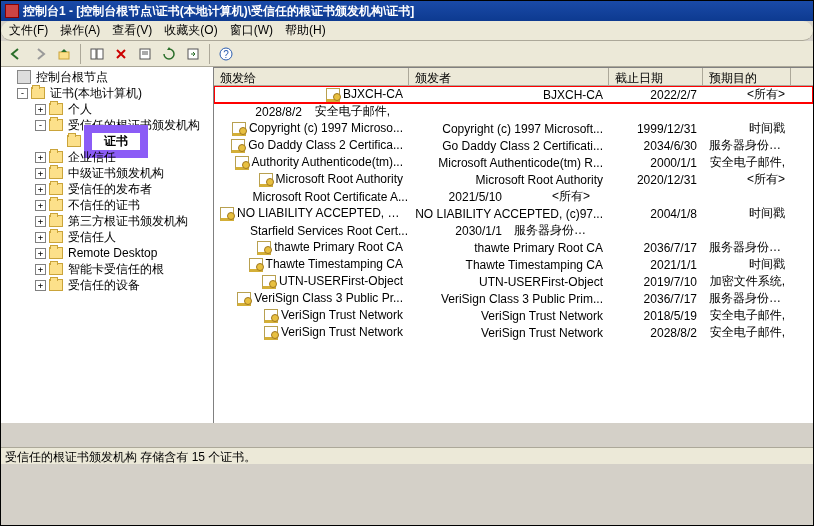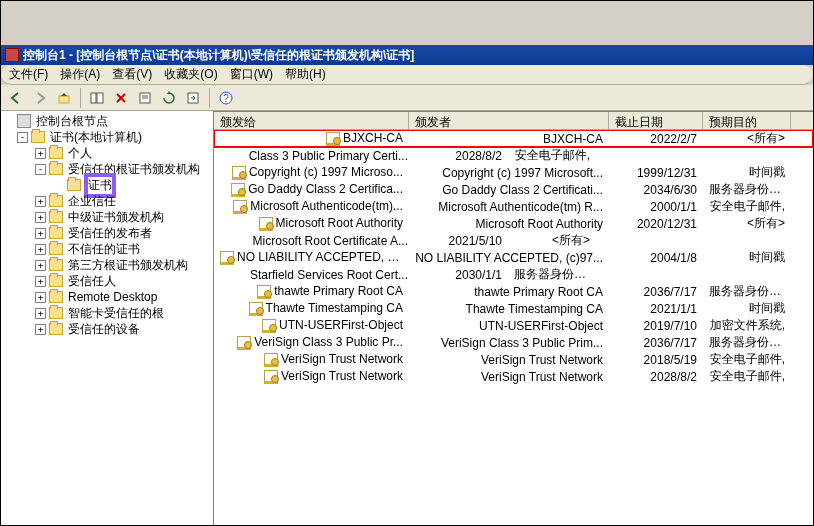--- a/index.html
+++ b/index.html
@@ -1,33 +1,33 @@
 <!DOCTYPE html>
 <html><head>
 <meta charset="utf-8">
 <style>
 * { box-sizing: border-box; margin: 0; padding: 0; }
 body { font-family: "SimSun", "宋体", sans-serif; font-size: 12px; background: #d4d0c8; width: 814px; height: 526px; overflow: hidden; border: 1px solid #000; }
-.titlebar { background: linear-gradient(#1a4aa8, #0d3a90); color: #fff; height: 20px; display: flex; align-items: center; padding: 0 4px; font-weight: bold; margin-top: 44px; }
+.titlebar { background: linear-gradient(#1a4aa8, #0d3a90); color: #fff; height: 20px; display: flex; align-items: center; padding: 0 4px; font-weight: bold; }
 .titlebar-icon { width: 14px; height: 14px; background: #c44; margin-right: 4px; display: inline-block; border: 1px solid #800; }
 .menubar { background: #ece9d8; height: 20px; display: flex; align-items: center; padding: 0 2px; border-bottom: 1px solid #aca899; border-radius: 10px; }
 .menubar span { padding: 2px 6px; cursor: default; }
 .toolbar { background: #ece9d8; height: 26px; display: flex; align-items: center; padding: 0 4px; border-bottom: 1px solid #aca899; gap: 2px; }
 .tbtn { width: 22px; height: 22px; display: flex; align-items: center; justify-content: center; border: 1px solid transparent; }
 .tsep { border-left: 1px solid #aca899; height: 20px; margin: 0 3px; }
-.main { display: flex; height: 442px; background: #fff; }
+.main { display: flex; height: 356px; background: #fff; }
 .tree-pane { width: 213px; border-right: 1px solid #808080; overflow: auto; background: #fff; padding: 2px; }
 .tree-row { display: flex; align-items: center; height: 16px; white-space: nowrap; }
 .expander { width: 11px; height: 11px; border: 1px solid #808080; text-align: center; line-height: 9px; font-size: 9px; margin-right: 3px; cursor: pointer; font-family: monospace; }
 .expander.hidden { visibility: hidden; }
 .folder-icon { width: 14px; height: 12px; background: #fce08a; border: 1px solid #caa43a; margin-right: 3px; display: inline-block; position: relative; }
 .folder-icon::before { content: ""; position: absolute; top: -3px; left: 0; width: 6px; height: 3px; background: #fce08a; border: 1px solid #caa43a; border-bottom: none; }
 .root-icon { width: 14px; height: 14px; background: #ddd; border: 1px solid #888; margin-right: 3px; }
 .tree-label { padding: 0 2px; }
-.tree-label.highlight { border: 4px solid #8b5cf6; padding: 0 0; }
+.tree-label.highlight { border: 8px solid #8b5cf6; padding: 0 12px; font-weight: bold; }
 .list-pane { flex: 1; display: flex; flex-direction: column; border-top: 1px solid #808080; }
 .list-header { display: flex; background: #ece9d8; height: 18px; border-bottom: 1px solid #aca899; }
 .col-h { border-right: 1px solid #aca899; padding: 2px 6px; overflow: hidden; white-space: nowrap; text-overflow: clip; }
 .list-body { flex: 1; overflow: auto; background: #fff; }
 .list-row { display: flex; height: 17px; align-items: center; white-space: nowrap; text-align: right; }
 .list-row.highlight { outline: 2px solid red; outline-offset: -1px; }
 .cell { padding: 0 6px; overflow: hidden; text-overflow: ellipsis; white-space: nowrap; }
 .cert-icon { width: 14px; height: 14px; display: inline-block; margin-right: 3px; vertical-align: middle; background: #fff; border: 1px solid #b8a050; border-bottom: 3px solid #d4af37; position: relative; }
 .cert-icon::after { content:""; position:absolute; bottom:-2px; right:-2px; width:6px; height:6px; background:#e8c040; border-radius:50%; border:1px solid #a07820;}
 .col1 { width: 195px; }
@@ -192,38 +192,37 @@
       <div class="col-h col4">预期目的</div>
     </div>
     <div class="list-body" id="list-body">
         <div class="list-row highlight">
           <div class="cell col1"><span class="cert-icon"></span><span>BJXCH-CA</span></div>
           <div class="cell col2">BJXCH-CA</div>
           <div class="cell col3">2022/2/7</div>
           <div class="cell col4">&lt;所有&gt;</div>
         </div>
         <div class="list-row">
-          <div class="cell col2">Class 3 Public Primary Certi...</div>
           <div class="cell col3">2028/8/2</div>
           <div class="cell col4">安全电子邮件,</div>
         </div>
         <div class="list-row">
           <div class="cell col1"><span class="cert-icon"></span><span>Copyright (c) 1997 Microso...</span></div>
           <div class="cell col2">Copyright (c) 1997 Microsoft...</div>
           <div class="cell col3">1999/12/31</div>
           <div class="cell col4">时间戳</div>
         </div>
         <div class="list-row">
           <div class="cell col1"><span class="cert-icon"></span><span>Go Daddy Class 2 Certifica...</span></div>
           <div class="cell col2">Go Daddy Class 2 Certificati...</div>
           <div class="cell col3">2034/6/30</div>
           <div class="cell col4">服务器身份验证</div>
         </div>
         <div class="list-row">
-          <div class="cell col1"><span class="cert-icon"></span><span>Microsoft Authenticode(tm)...</span></div>
+          <div class="cell col1"><span class="cert-icon"></span><span>Authority Authenticode(tm)...</span></div>
           <div class="cell col2">Microsoft Authenticode(tm) R...</div>
           <div class="cell col3">2000/1/1</div>
           <div class="cell col4">安全电子邮件,</div>
         </div>
         <div class="list-row">
           <div class="cell col1"><span class="cert-icon"></span><span>Microsoft Root Authority</span></div>
           <div class="cell col2">Microsoft Root Authority</div>
           <div class="cell col3">2020/12/31</div>
           <div class="cell col4">&lt;所有&gt;</div>
         </div>

